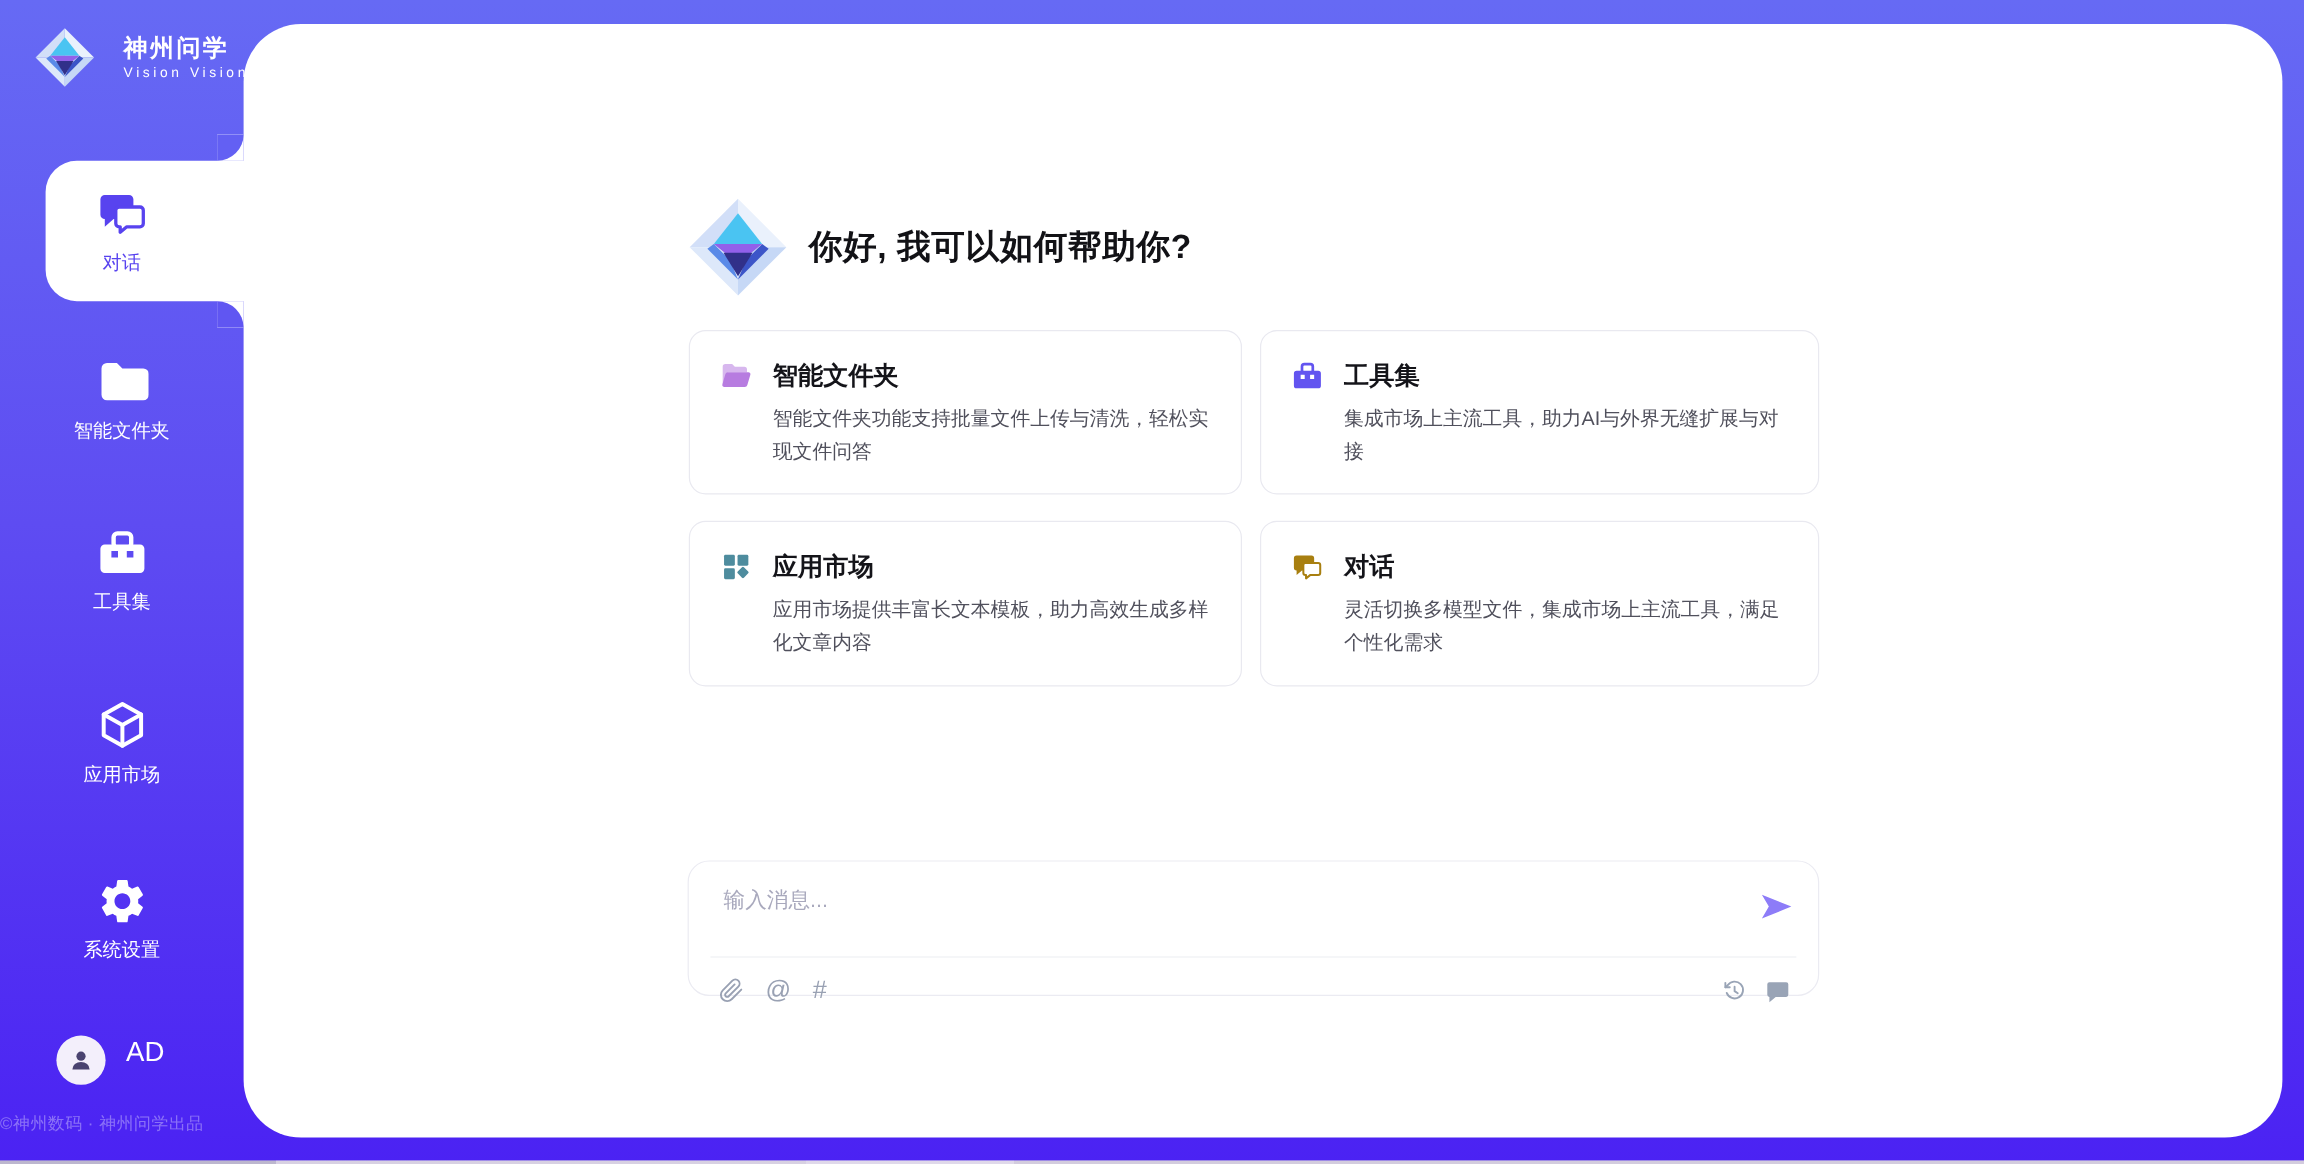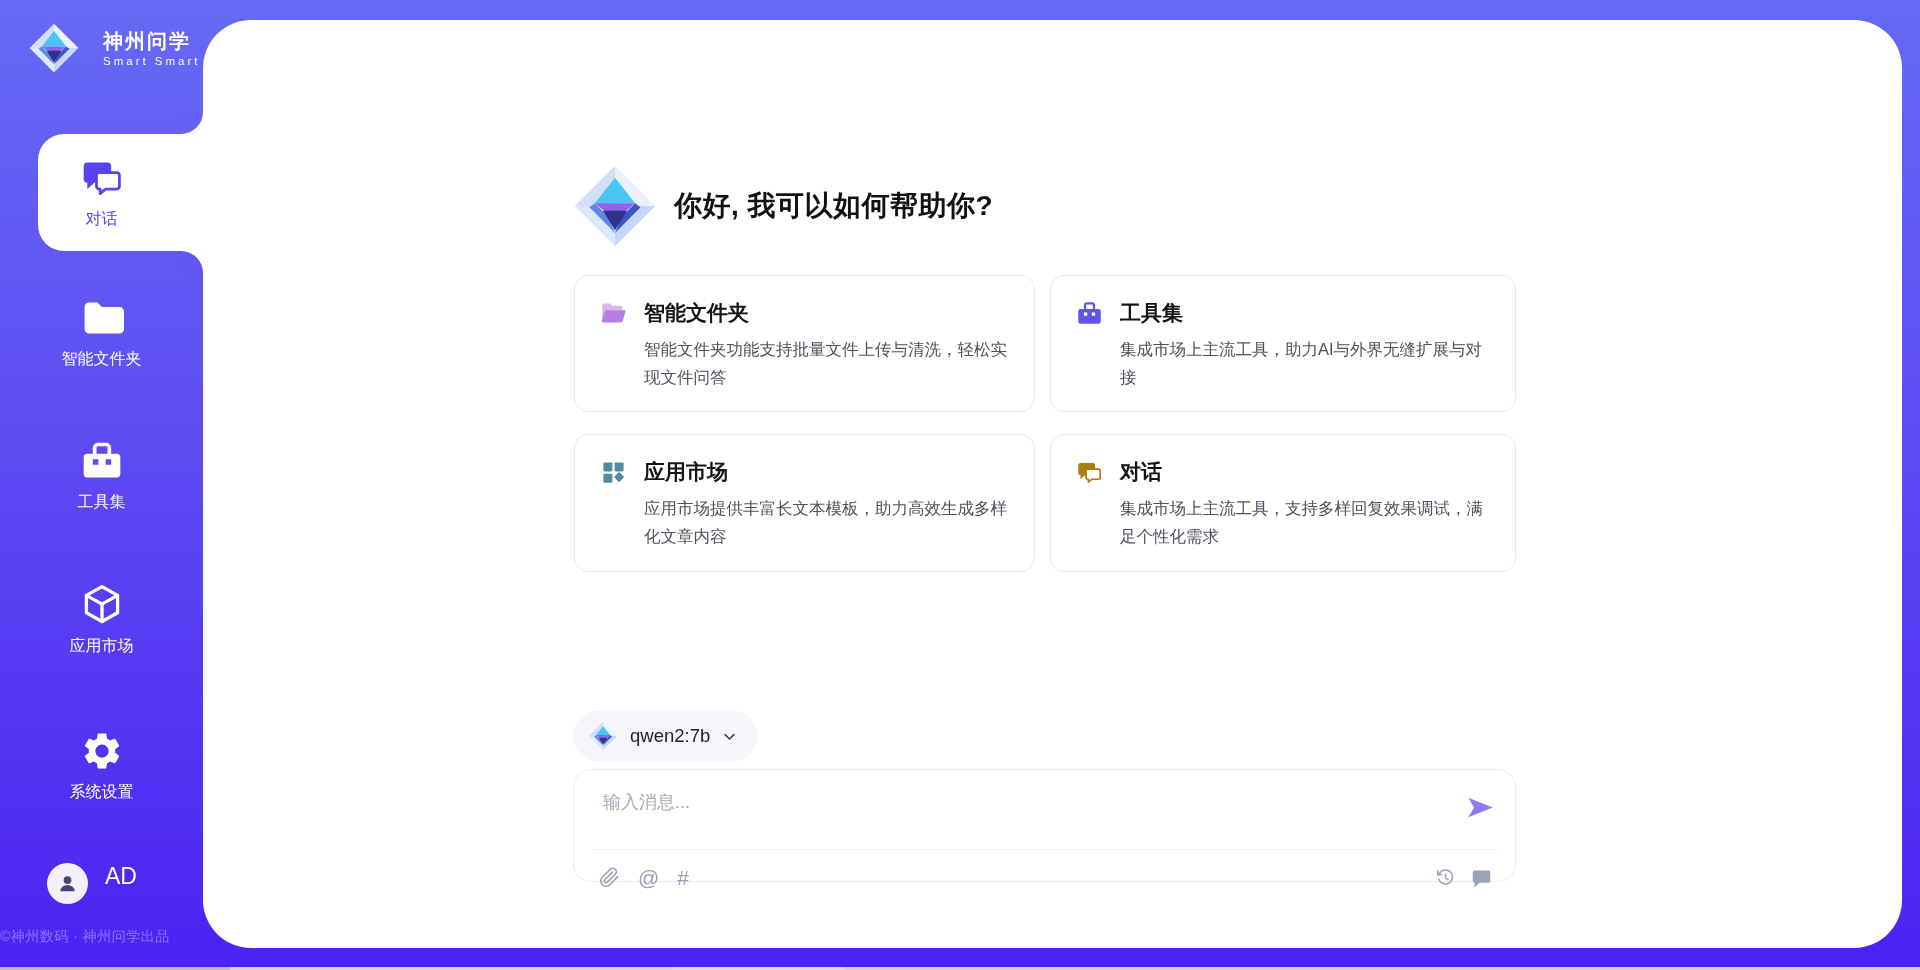--- a/index.html
+++ b/index.html
@@ -200,34 +200,25 @@
     </div>
     <div class="card-desc">应用市场提供丰富长文本模板，助力高效生成多样化文章内容</div>
   </div>
           <div class="card">
     <div class="card-head">
       <svg class="card-icon" style="color: rgb(168, 127, 16);">
                 <use href="#icon-chat"></use>
               </svg>
       <div class="card-title">对话</div>
     </div>
-    <div class="card-desc">集成市场上主流工具，支持多样回复效果调试，满足个性化需求</div>
+    <div class="card-desc">灵活切换多模型文件，集成市场上主流工具，满足个性化需求</div>
   </div>
         </div>
 
       <div class="composer">
-        <div class="model-pill">
-          <svg class="gem">
-              <use href="#icon-gem"></use>
-            </svg>
-          <span class="model-name">qwen2:7b</span>
-          <svg class="chev">
-              <use href="#icon-chevron-down"></use>
-            </svg>
-        </div>
 
         <div class="input-box">
           <textarea class="msg-input" placeholder="输入消息..." style=""></textarea>
           <button class="send-btn">
             <svg>
                 <use href="#icon-send"></use>
               </svg>
           </button>
           <div class="box-divider"></div>
           <div class="tools-left">
@@ -260,21 +251,21 @@
 
     </div>
   </div>
 
   <div class="logo">
     <svg class="gem">
         <use href="#icon-gem"></use>
       </svg>
     <div>
       <div class="brand-name">神州问学</div>
-      <div class="brand-sub">Smart Smart</div>
+      <div class="brand-sub">Vision Vision</div>
     </div>
   </div>
 
   <nav>
       <div class="nav-item active" style="top: 134px;">
         <span class="fil fil-t"></span>
         <span class="fil fil-b"></span>
     <svg class="nav-icon">
           <use href="#icon-chat"></use>
         </svg>

